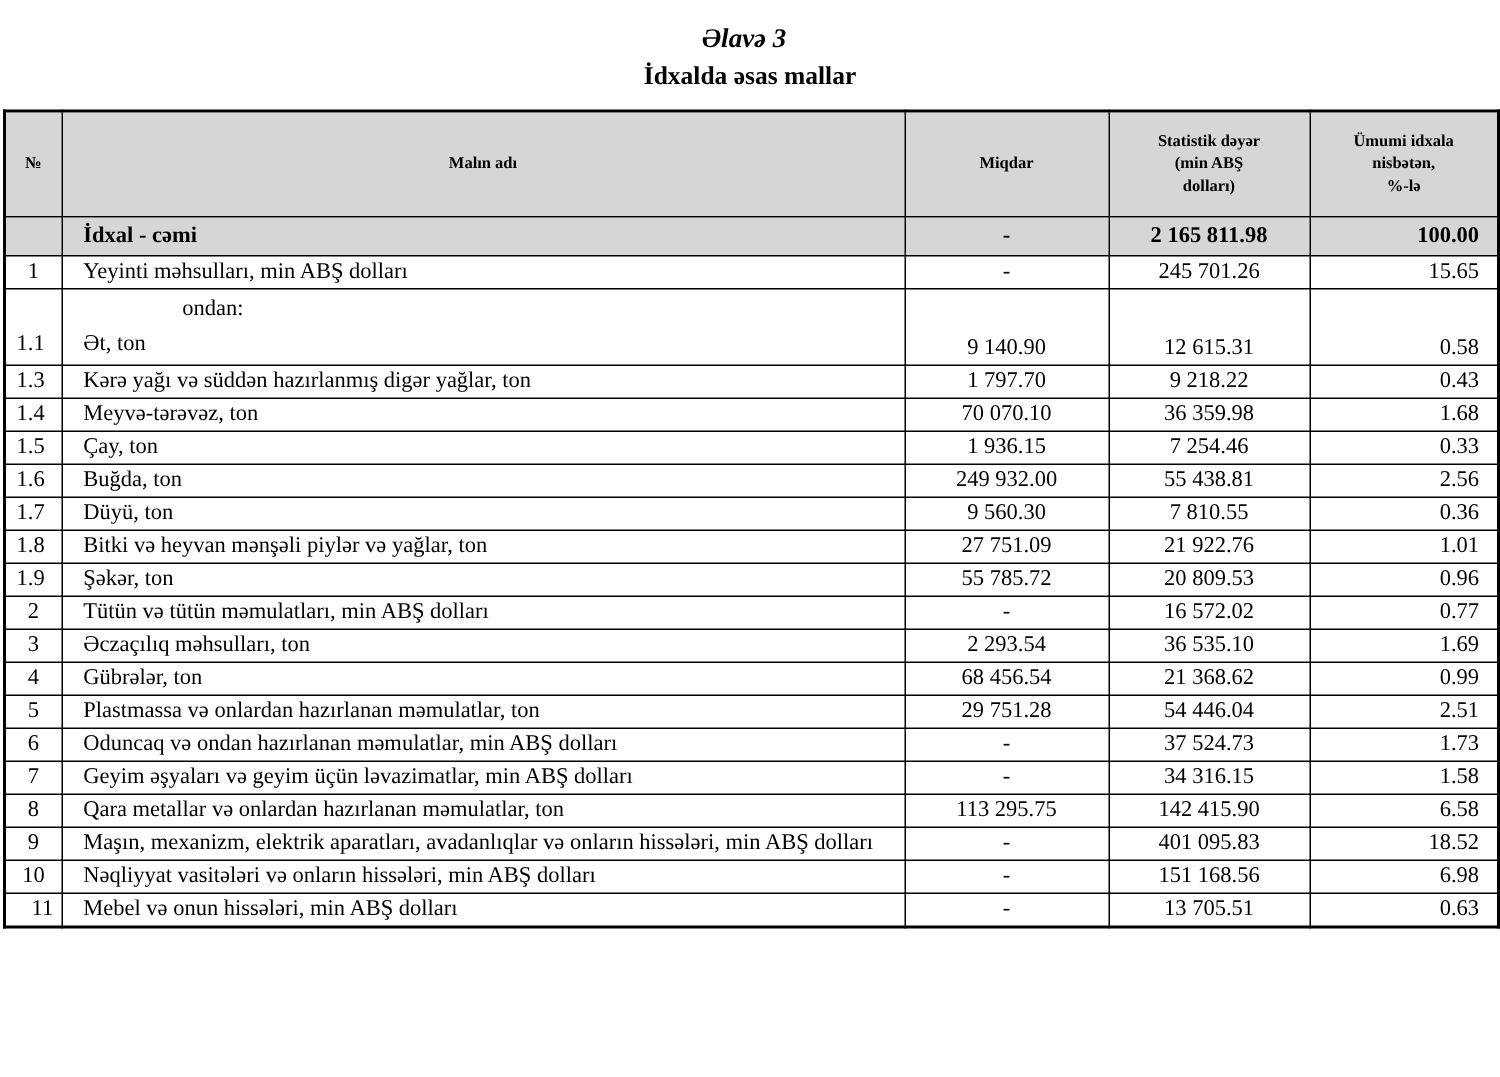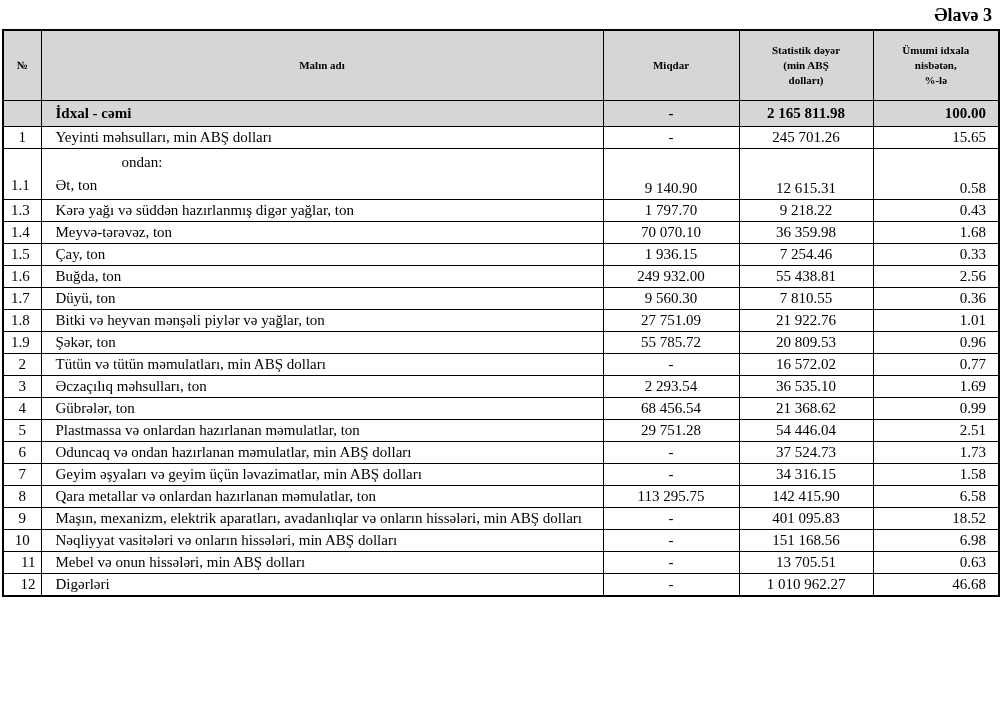--- a/index.html
+++ b/index.html
@@ -12,25 +12,26 @@
     font-family: "Liberation Serif", "DejaVu Serif", serif;
     color: #000;
   }
   .page {
     width: 1000px;
     height: 718px;
     position: relative;
     box-sizing: border-box;
   }
   .appendix {
-    text-align: right;
+    text-align: center;
     font-weight: bold;
     font-size: 18px;
-    padding: 5px 8px 0 0;
+    padding: 15px 8px 0 0;
     height: 24px;
+    font-style: italic;
   }
   .doc-title {
     text-align: center;
     font-weight: bold;
     font-size: 17px;
     margin: 2px 0 10px 0;
     height: 22px;
   }
   table.main {
     border-collapse: collapse;
@@ -84,20 +85,21 @@
     padding-left: 66px;
   }
 </style>
 </head>
 <body>
 
 <div class="page">
 
   <div class="appendix">Əlavə 3</div>
 
+  <div class="doc-title">İdxalda əsas mallar</div>
 
   <table class="main">
     <colgroup>
       <col style="width:38px">
       <col style="width:562px">
       <col style="width:136px">
       <col style="width:134px">
       <col style="width:126px">
     </colgroup>
     <thead>
@@ -253,23 +255,16 @@
           <td class="value">151 168.56</td>
           <td class="pct">6.98</td>
         </tr>
         <tr>
           <td class="no right">11</td>
           <td class="name">Mebel və onun hissələri, min ABŞ dolları</td>
           <td class="qty">-</td>
           <td class="value">13 705.51</td>
           <td class="pct">0.63</td>
         </tr>
-        <tr>
-          <td class="no right">12</td>
-          <td class="name">Digərləri</td>
-          <td class="qty">-</td>
-          <td class="value">1 010 962.27</td>
-          <td class="pct">46.68</td>
-        </tr>
       </tbody>
   </table>
 
 </div>
 
 </body></html>

